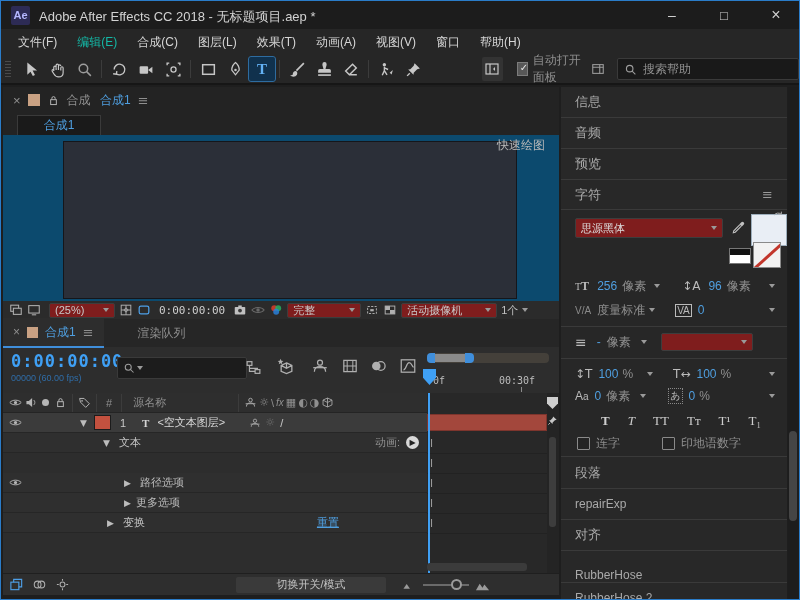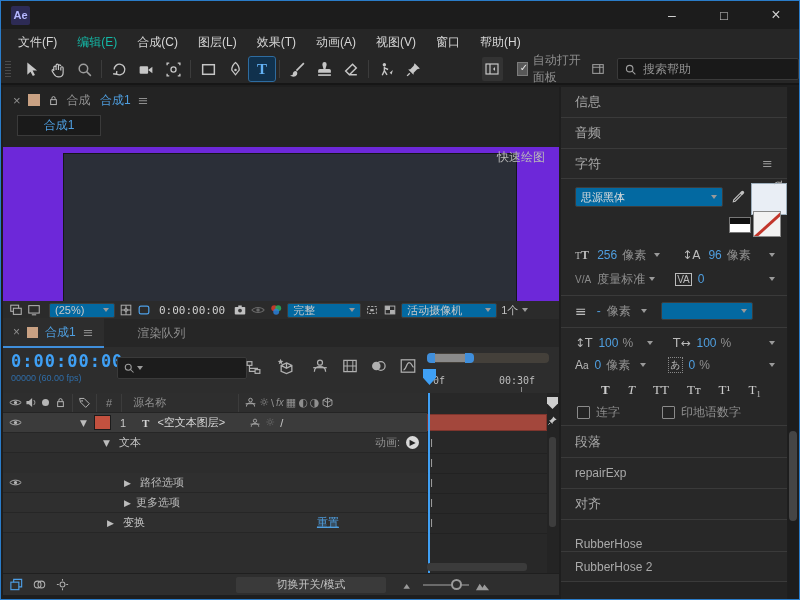--- a/index.html
+++ b/index.html
@@ -3,21 +3,21 @@
 <meta charset="utf-8">
 <style>
   html,body{margin:0;padding:0;background:#101010;}
   #window{position:relative;width:800px;height:600px;background:#1e1e1e;border:1px solid #2a7cc9;
     box-sizing:border-box;font-family:"Liberation Sans",sans-serif;color:#c8c8c8;overflow:hidden;
     font-size:12px;-webkit-font-smoothing:antialiased;}
   .abs{position:absolute;}
   .row{display:flex;align-items:center;}
   .dim{color:#8f8f8f;}
   .blue{color:#4f9fe0;}
-  .sel{background:#0369a1;border:1px solid #3d3d3d;border-radius:2px;color:#c9c9c9;
+  .sel{background:#7f1d1d;border:1px solid #3d3d3d;border-radius:2px;color:#c9c9c9;
     display:flex;align-items:center;padding:0 5px;box-sizing:border-box;font-size:11px;}
   .caret{width:0;height:0;border-left:3.5px solid transparent;border-right:3.5px solid transparent;
     border-top:4px solid #9a9a9a;margin-left:auto;flex:0 0 auto;}
   .tri-dn{width:0;height:0;border-left:3.5px solid transparent;border-right:3.5px solid transparent;
     border-top:4px solid #9a9a9a;display:inline-block;}
   .hdritem{border-bottom:1px solid #3a3a3a;background:#282828;display:flex;align-items:center;
     padding-left:14px;font-size:13px;color:#a9a9a9;box-sizing:border-box;}
   .icon{display:inline-flex;align-items:center;justify-content:center;color:#b5b5b5;}
   .icon svg{display:block;}
   .tool{width:26px;height:24px;display:flex;align-items:center;justify-content:center;border-radius:2px;}
@@ -204,20 +204,21 @@
         <path d="M1,13 5,6 8,10.5 10,7 15,13 Z" fill="#9a9a9a"></path>
       </g>
   </defs>
 </svg>
 
 <div id="window">
 
   <div class="abs row" style="left:0;top:0;width:798px;height:28px;background:#1c1c1c;">
     <span class="abs" style="left:10px;top:5px;width:19px;height:19px;background:#2d2b55;color:#b5b7ff;
       font-size:11px;font-weight:bold;text-align:center;line-height:19px;border-radius:2px;">Ae</span>
+    <span class="abs" style="left:38px;top:7px;color:#d2d2d2;font-size:13px;white-space:nowrap;">Adobe After Effects CC 2018 - 无标题项目.aep *</span>
     <span class="abs row" style="left:648px;top:0;width:46px;height:28px;justify-content:center;color:#cfcfcf;font-size:14px;">–</span>
     <span class="abs row" style="left:700px;top:0;width:46px;height:28px;justify-content:center;color:#cfcfcf;font-size:13px;">□</span>
     <span class="abs row" style="left:752px;top:0;width:46px;height:28px;justify-content:center;color:#cfcfcf;font-size:16px;">×</span>
   </div>
 
   <div class="abs row" style="left:0;top:28px;width:798px;height:26px;background:#262626;padding-left:8px;gap:2px;box-sizing:border-box;">
     <span style="padding:3px 9px;color:#d6d6d6;">文件(F)</span>
     <span style="padding:3px 9px;color:#14b8a6;">编辑(E)</span>
     <span style="padding:3px 9px;color:#d6d6d6;">合成(C)</span>
     <span style="padding:3px 9px;color:#d6d6d6;">图层(L)</span>
@@ -340,21 +341,21 @@
           </svg>
         </span>
       <span><span class="dim" style="font-size:12px;">合成</span>
         <span class="blue" style="font-size:12px;margin-left:6px;">合成1</span></span>
       <span class="dim glyph" style="font-size:13px;">≡</span>
     </div>
     <div class="abs row" style="left:14px;top:28px;width:82px;height:19px;background:#1a1a1a;border:1px solid #3a3a3a;justify-content:center;">
       <span class="blue" style="font-size:12px;">合成1</span>
     </div>
 
-    <div class="abs" style="left:0;top:60px;width:556px;height:166px;background:#6d28d9;overflow:hidden;">
+    <div class="abs" style="left:0;top:48px;width:556px;height:166px;background:#0c4a6e;overflow:hidden;">
       <div class="abs" style="left:60px;top:6px;width:452px;height:156px;background:#2b2f38;border:1px solid #15161a;"></div>
       <span class="abs" style="right:14px;top:2px;color:#b9b9b9;font-size:12px;">快速绘图</span>
     </div>
 
     <div class="abs row" style="left:0;top:214px;width:556px;height:18px;background:#2b2b2b;gap:4px;padding-left:6px;box-sizing:border-box;">
       <span class="icon">
           <svg width="14" height="14" viewBox="0 0 16 16">
             <use href="#i-2up"></use>
           </svg>
         </span>
@@ -639,20 +640,23 @@
     </div>
   </div>
 
   <div class="abs" style="left:560px;top:86px;width:226px;height:512px;background:#232323;">
     <div class="hdritem" style="height:31px;">
         <span>信息</span>
       </div>
     <div class="hdritem" style="height:31px;">
         <span>音频</span>
       </div>
+    <div class="hdritem" style="height:31px;">
+        <span>预览</span>
+      </div>
     <div class="hdritem" style="height:30px;">
       <span>字符</span>
       <span class="glyph" style="margin-left:auto;margin-right:14px;color:#9a9a9a;">≡</span>
     </div>
 
     <div style="position:relative;height:246px;background:#272727;border-bottom:1px solid #3a3a3a;">
       <div class="abs sel" style="left:14px;top:8px;width:148px;height:20px;">
         <span style="color:#ddd;">思源黑体</span>
           <span class="caret"></span>
       </div>

